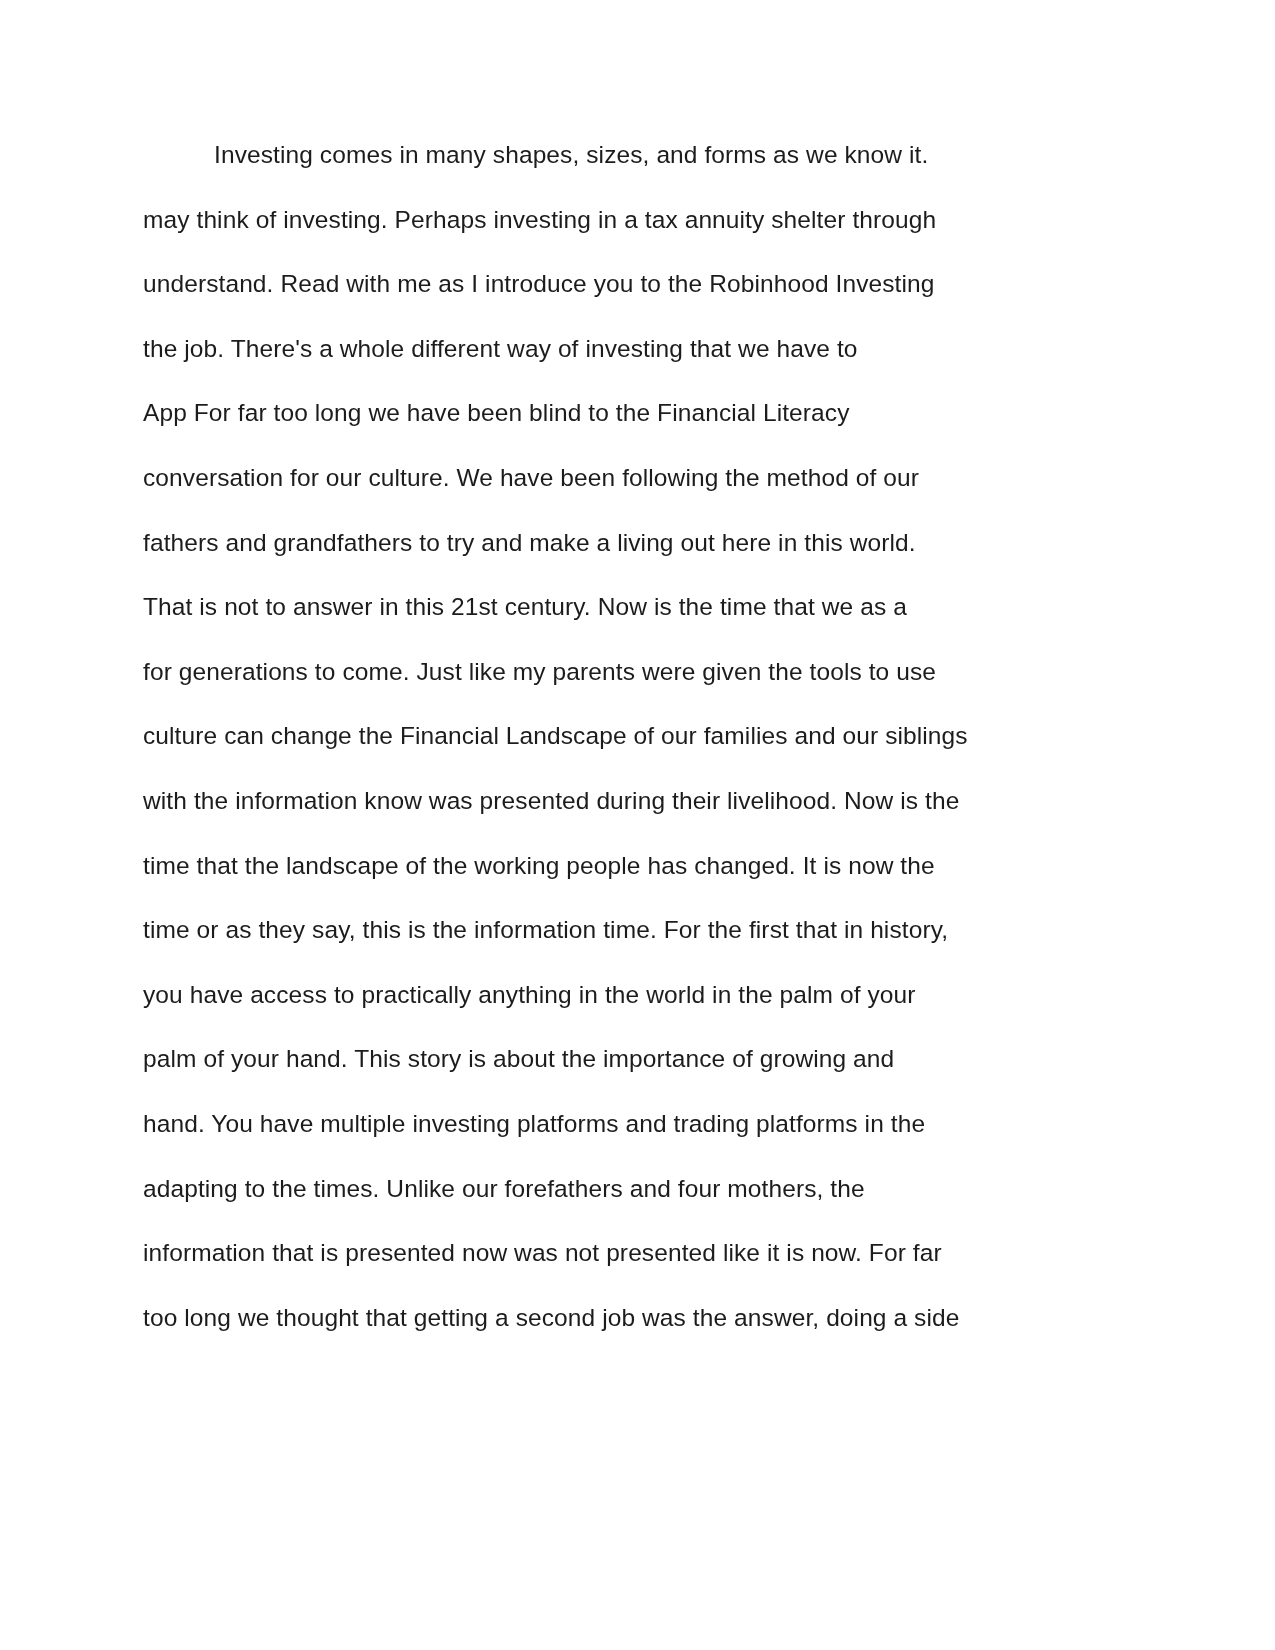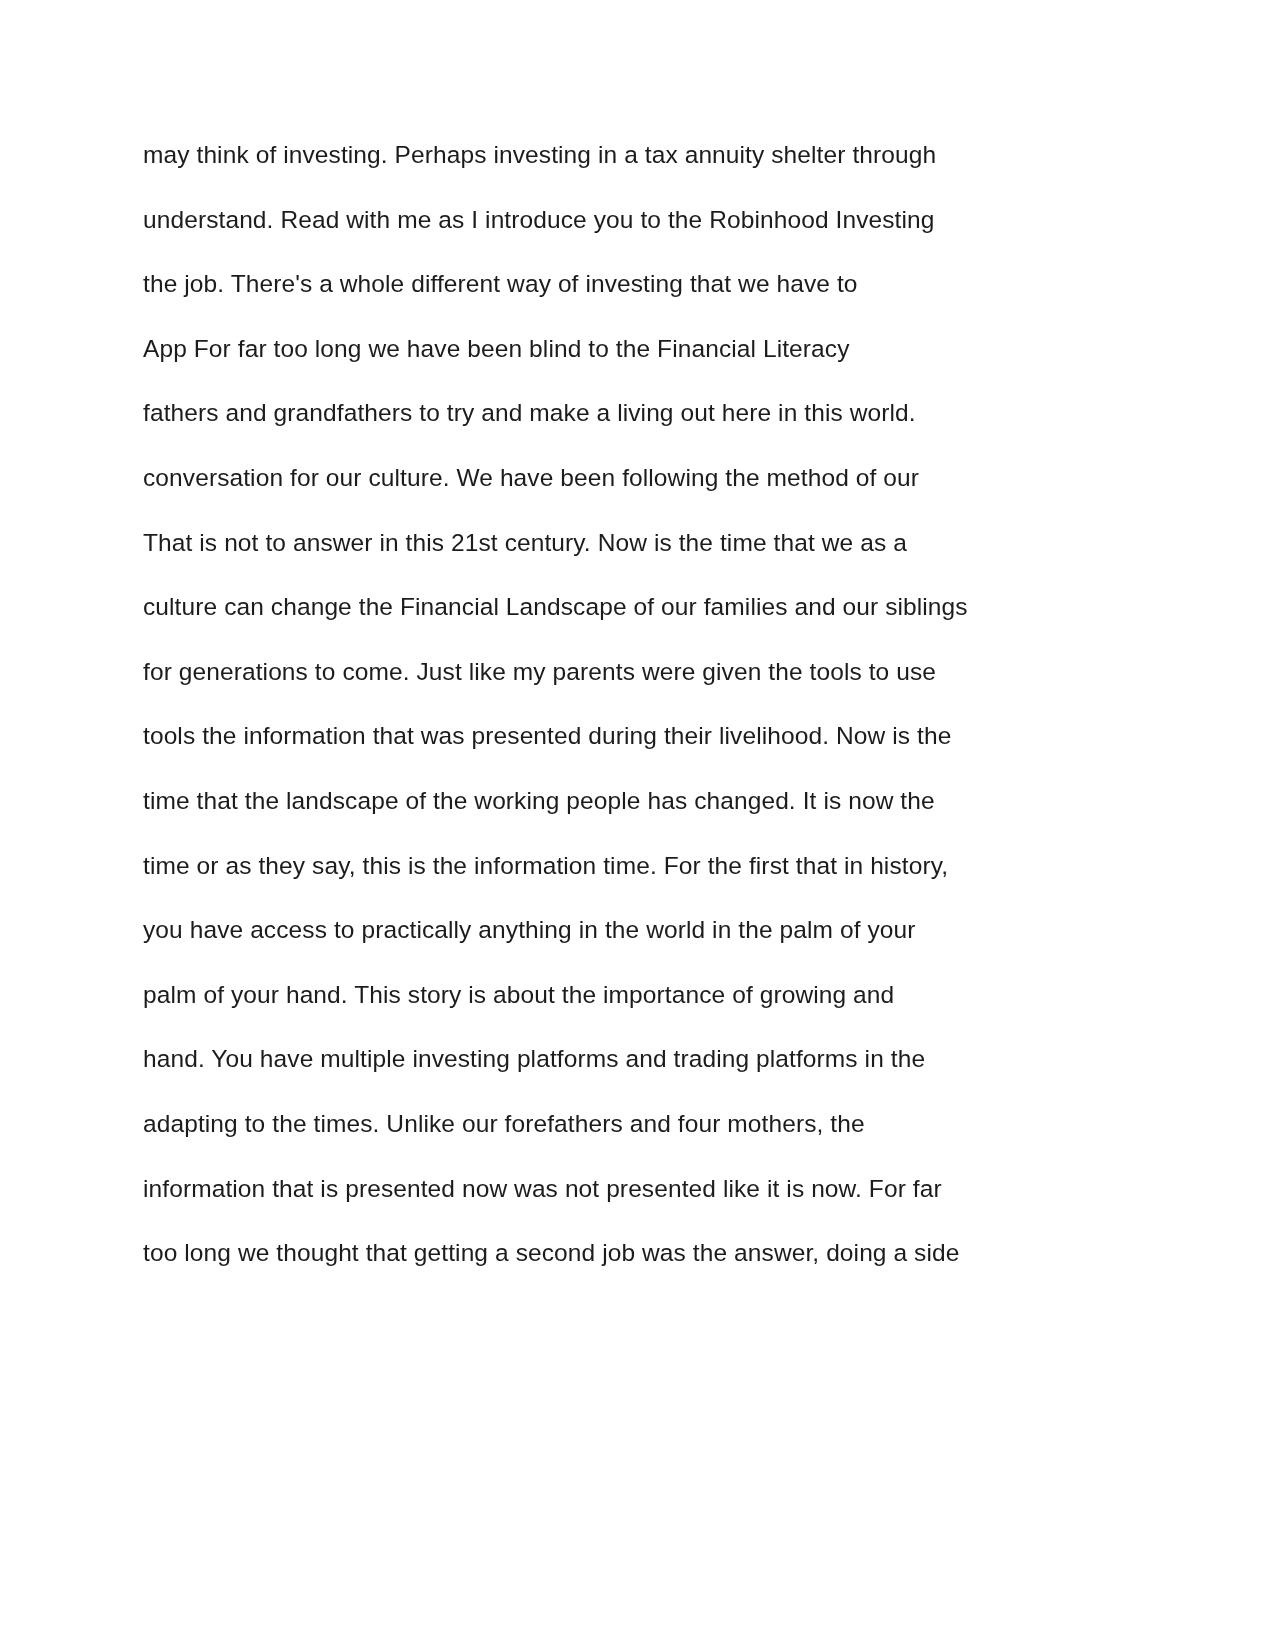--- a/index.html
+++ b/index.html
@@ -31,30 +31,31 @@
   }
   .doc-line.indent {
     padding-left: 71px;
   }
 </style>
 </head>
 <body>
 
 <div class="page">
   <div class="doc-body">
+      <div class="doc-line indent">Investing comes in many shapes, sizes, and forms as we know it.</div>
       <div class="doc-line">may think of investing. Perhaps investing in a tax annuity shelter through</div>
       <div class="doc-line">understand. Read with me as I introduce you to the Robinhood Investing</div>
       <div class="doc-line">the job. There's a whole different way of investing that we have to</div>
       <div class="doc-line">App For far too long we have been blind to the Financial Literacy</div>
+      <div class="doc-line">conversation for our culture. We have been following the method of our</div>
       <div class="doc-line">fathers and grandfathers to try and make a living out here in this world.</div>
-      <div class="doc-line">conversation for our culture. We have been following the method of our</div>
       <div class="doc-line">That is not to answer in this 21st century. Now is the time that we as a</div>
+      <div class="doc-line">for generations to come. Just like my parents were given the tools to use</div>
       <div class="doc-line">culture can change the Financial Landscape of our families and our siblings</div>
-      <div class="doc-line">for generations to come. Just like my parents were given the tools to use</div>
-      <div class="doc-line">tools the information that was presented during their livelihood. Now is the</div>
+      <div class="doc-line">with the information know was presented during their livelihood. Now is the</div>
       <div class="doc-line">time that the landscape of the working people has changed. It is now the</div>
       <div class="doc-line">time or as they say, this is the information time. For the first that in history,</div>
       <div class="doc-line">you have access to practically anything in the world in the palm of your</div>
       <div class="doc-line">palm of your hand. This story is about the importance of growing and</div>
       <div class="doc-line">hand. You have multiple investing platforms and trading platforms in the</div>
       <div class="doc-line">adapting to the times. Unlike our forefathers and four mothers, the</div>
       <div class="doc-line">information that is presented now was not presented like it is now. For far</div>
       <div class="doc-line">too long we thought that getting a second job was the answer, doing a side</div>
     </div>
 </div>

